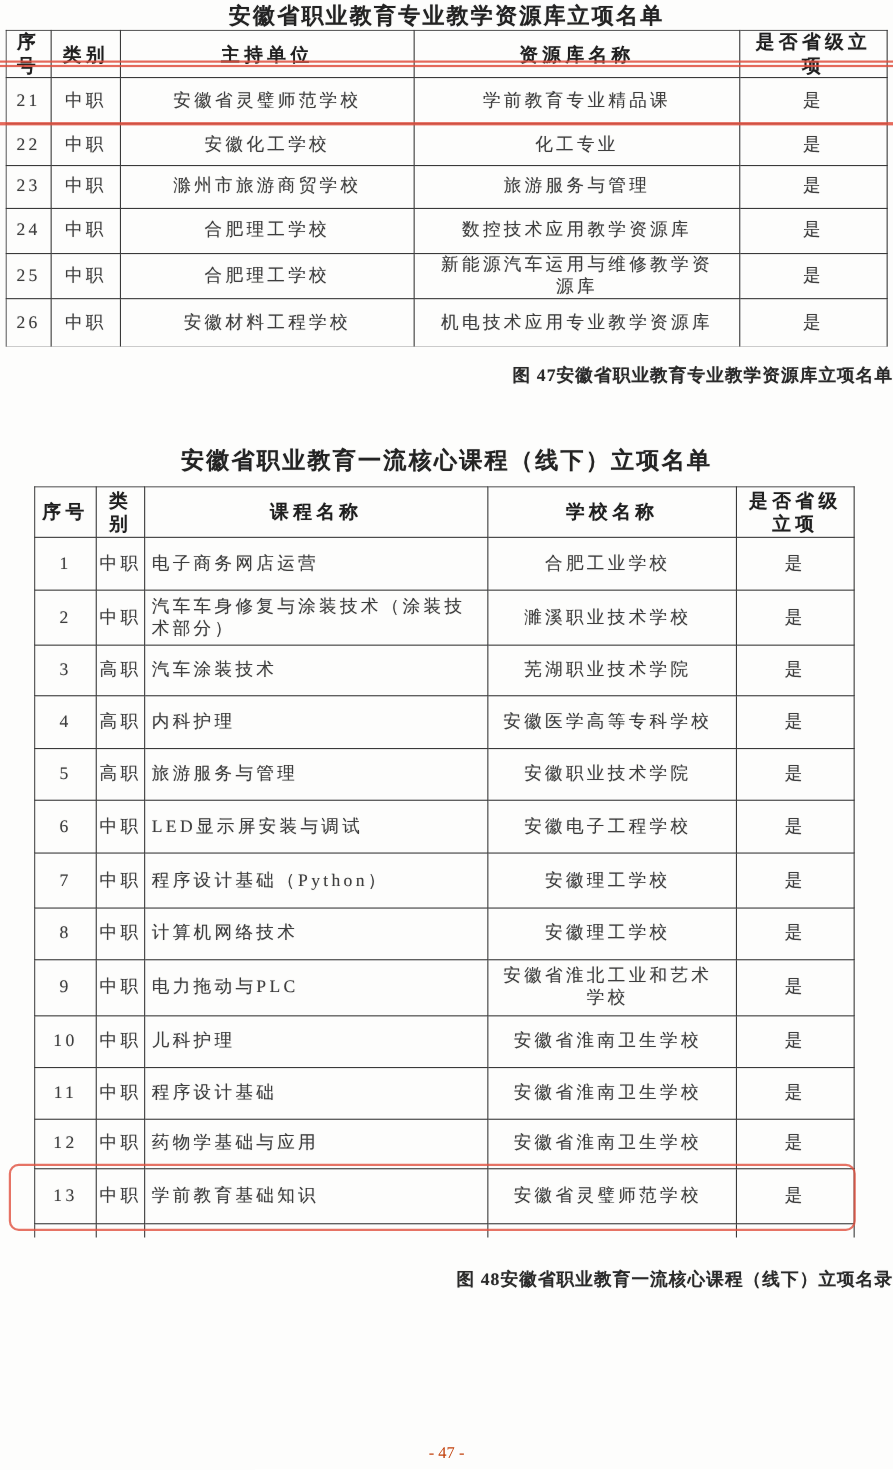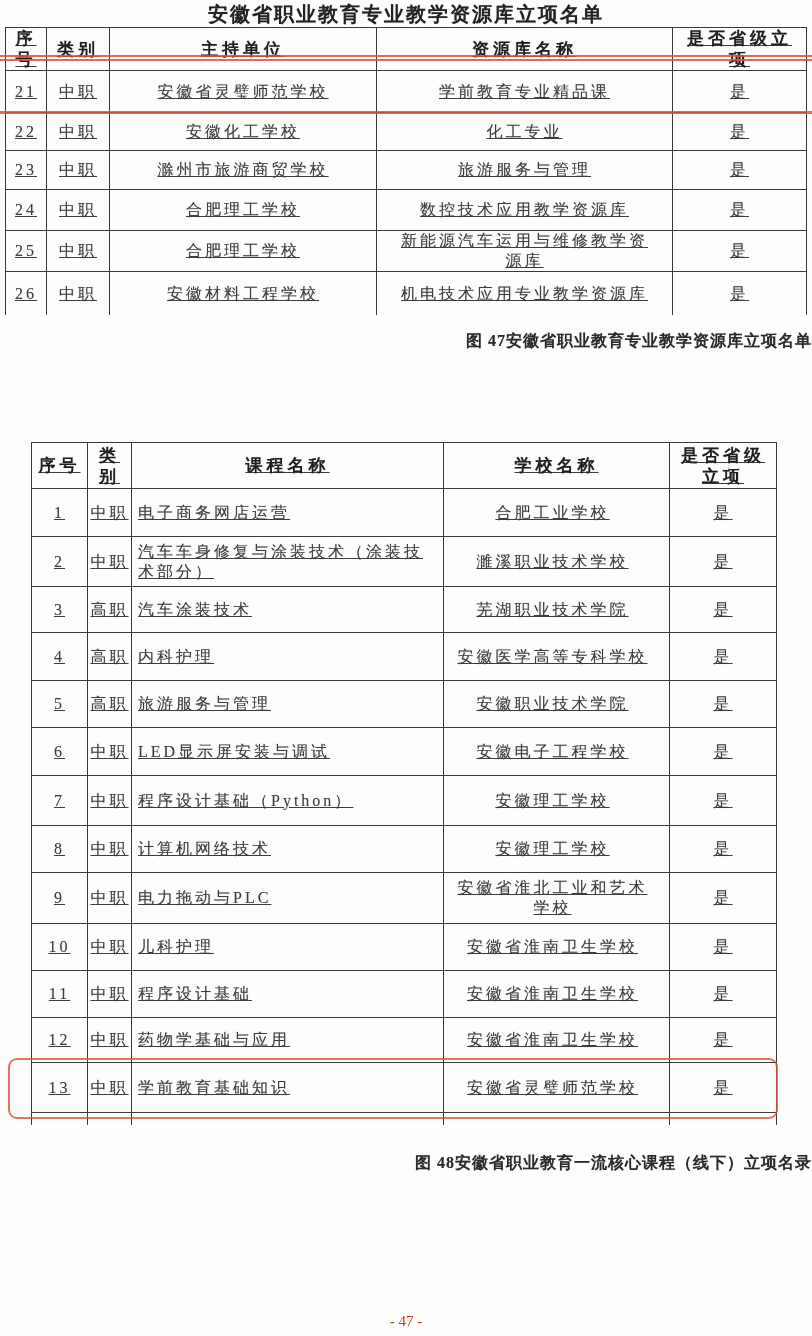--- a/index.html
+++ b/index.html
@@ -26,21 +26,21 @@
   .cap1{top:331px;}
   .cap2{top:1153px;}
   .page-number{
     position:absolute;left:0;top:1313px;width:812px;text-align:center;
     font-size:15px;color:#c2410c;
   }
   
   .tbl-wrap{position:absolute;overflow:hidden;}
   .wrap1{left:5px;top:27px;width:804px;height:288px;}
   .wrap2{left:31px;top:442px;width:748px;height:683px;}
-  table{border-collapse:collapse;table-layout:fixed;text-decoration:underline;}
+  table{border-collapse:collapse;table-layout:fixed;}
   th,td{
     border:1.6px solid #3a3a3a;vertical-align:middle;text-align:center;
     overflow:hidden;padding:0 2px;line-height:20px;
     text-shadow:0 0 1px rgba(70,70,70,.35);
   }
   th{
     font-size:17px;letter-spacing:4px;color:#1f1f1f;font-weight:bold;
     padding:0 6px;line-height:21px;
   }
   td{font-size:16px;letter-spacing:3px;color:#3e3e3e;}
@@ -160,20 +160,21 @@
         </tbody>
 
     </table>
   </div>
 
   <div class="red-line-double"></div>
   <div class="red-line-single"></div>
 
   <div class="fig-caption cap1">图 47安徽省职业教育专业教学资源库立项名单</div>
 
+  <div class="doc-title t2-title">安徽省职业教育一流核心课程（线下）立项名单</div>
 
   <div class="tbl-wrap wrap2">
     <table id="table2">
       <colgroup>
         <col style="width:56px">
           <col style="width:44px">
           <col style="width:312px">
         <col style="width:226px">
           <col style="width:107px">
       </colgroup>

